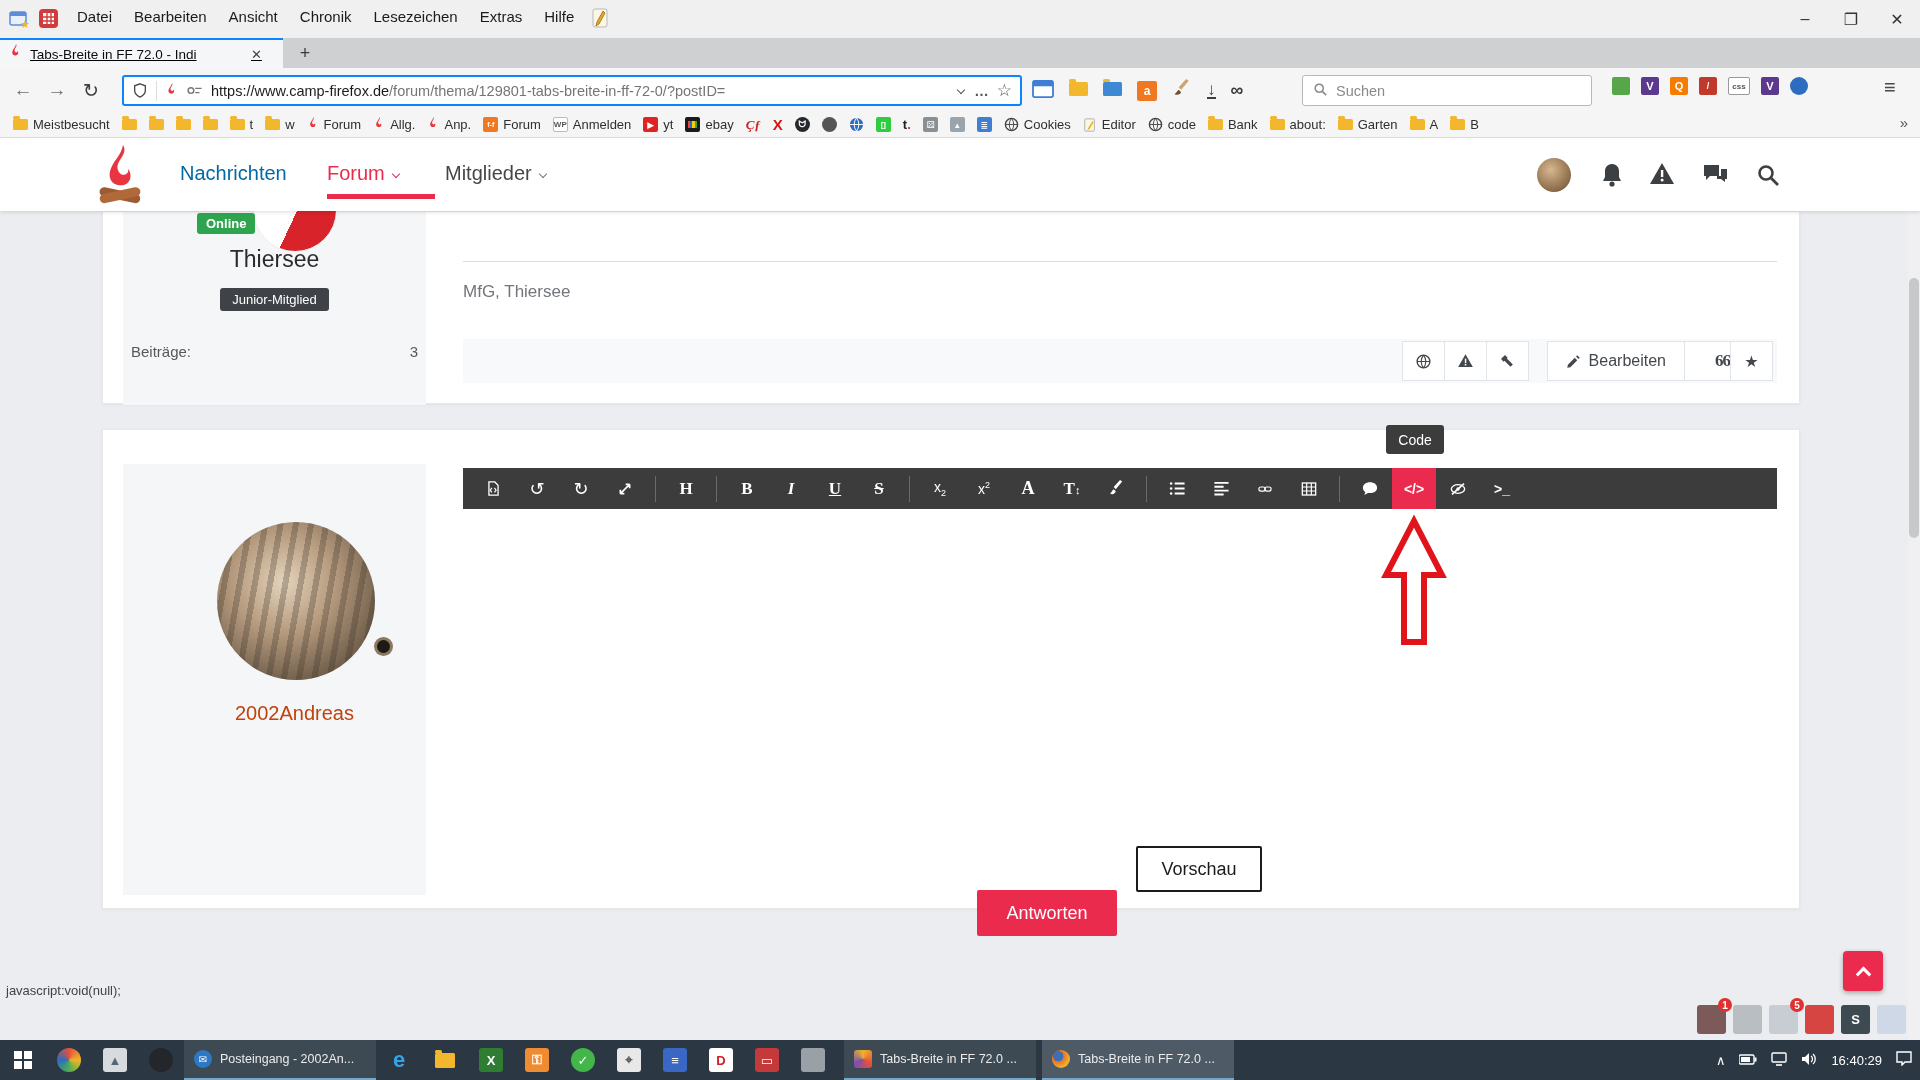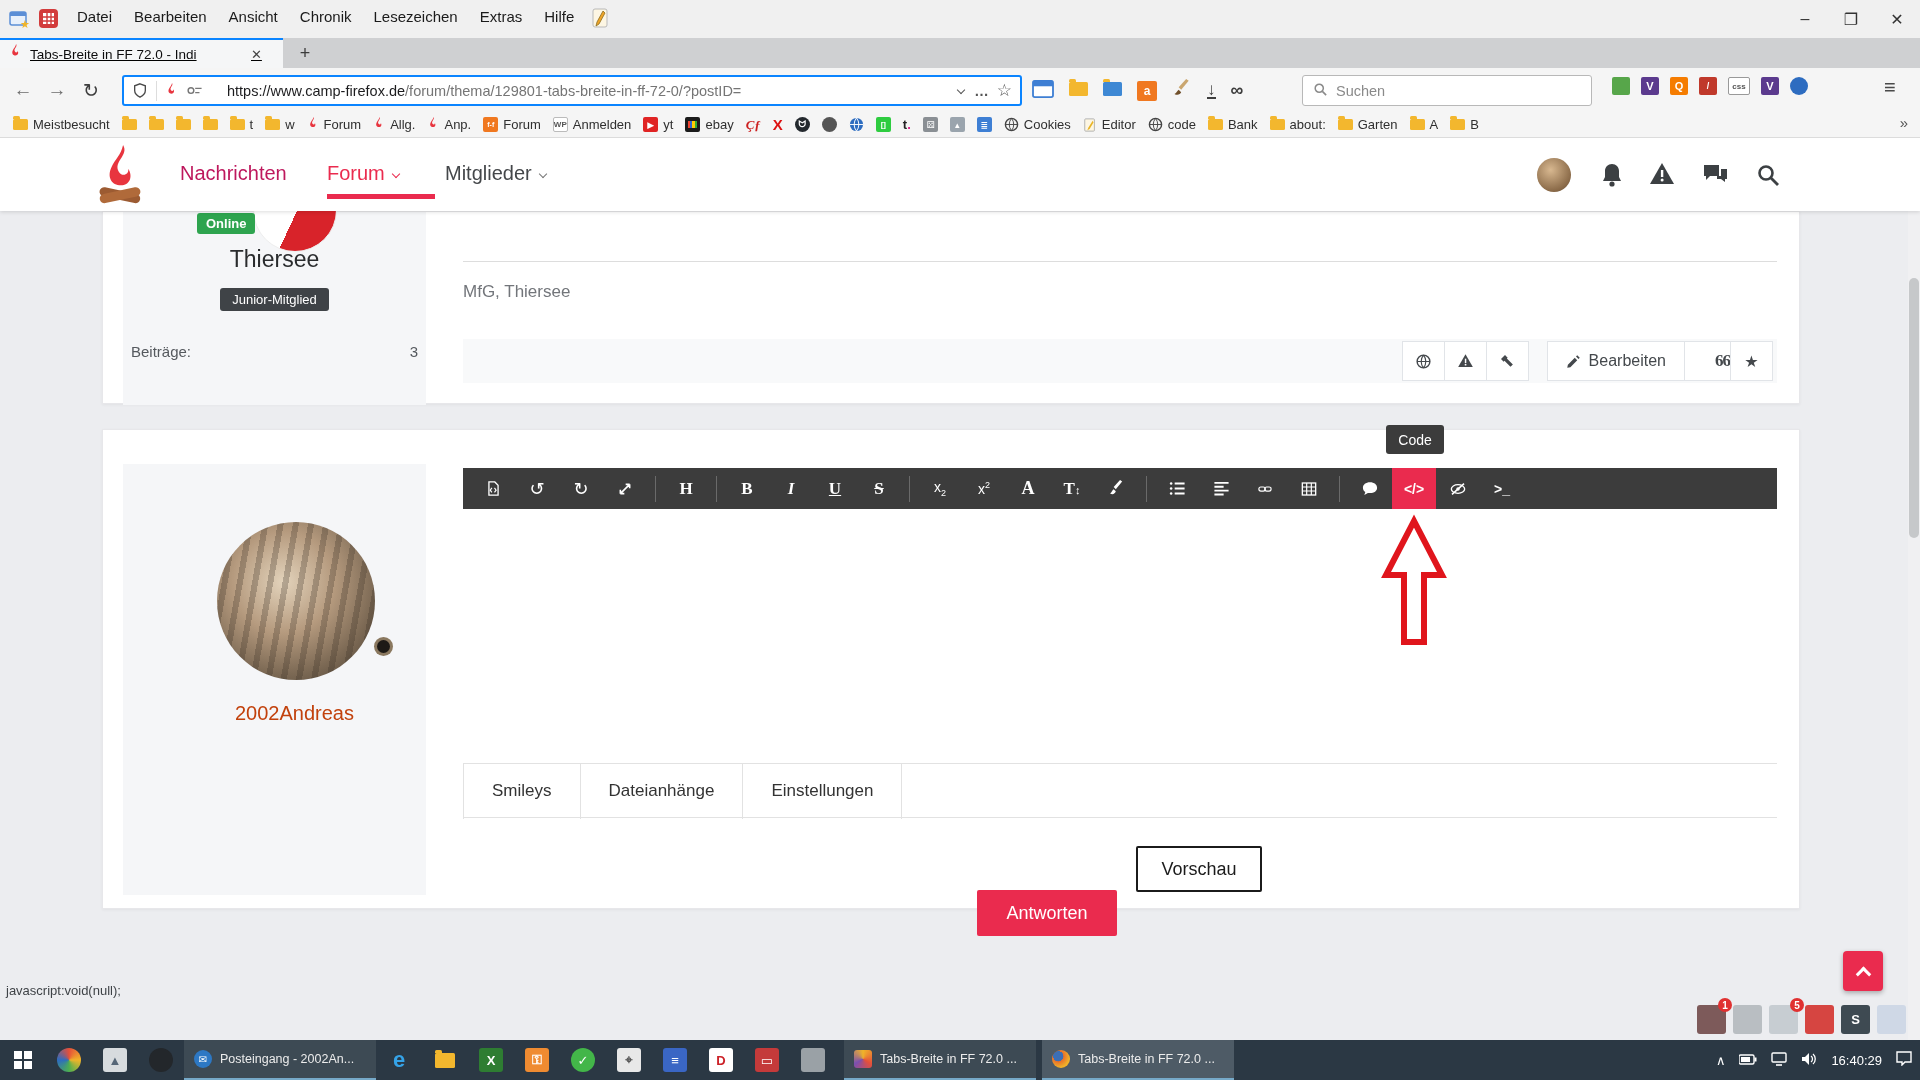--- a/index.html
+++ b/index.html
@@ -26,21 +26,21 @@
   #tab-close { font-size:13px; color:#444; padding:0 4px; }
   #new-tab { position:absolute; left:292px; top:3px; width:26px; height:25px; font-size:18px;
     color:#3b3b3b; display:flex; align-items:center; justify-content:center; }
 
   #navbar { position:absolute; left:0; top:68px; width:1920px; height:44px; background:#f5f5f5;
     display:flex; align-items:center; }
   .navarrow { font-size:19px; color:#6b6b6b; width:34px; text-align:center; }
   #urlbar { position:absolute; left:122px; top:7px; width:900px; height:31px; background:#fff;
     border:2px solid #0a84ff; border-radius:3px; display:flex; align-items:center; padding:0 8px;
     gap:8px; font-size:14.5px; }
-  #url-text { white-space:nowrap; overflow:hidden; flex:1;margin-left:16px; }
+  #url-text { white-space:nowrap; overflow:hidden; flex:1; }
   #url-text .sec { color:#1c1c1e; } #url-text .pth { color:#757575; }
   .urlico { display:inline-flex; }
   #nav-addons { position:absolute; left:1032px; top:7px; height:31px; display:flex; gap:15px;
     align-items:center; }
   #searchbox { position:absolute; left:1302px; top:7px; width:290px; height:31px; background:#fff;
     border:1px solid #b8b8b8; border-radius:3px; display:flex; align-items:center; gap:8px;
     padding:0 10px; color:#8a8a8a; font-size:14.5px; }
   #ext-icons { position:absolute; left:1612px; top:9px; display:flex; gap:11px; align-items:center; }
   #hamburger { position:absolute; left:1884px; top:8px; font-size:20px; color:#4a4a4a; }
 
@@ -54,21 +54,21 @@
     background:#f3b72e; border-radius:1.5px 1.5px 0 0; }
   .sqico { display:inline-flex; width:15px; height:15px; border-radius:2px; align-items:center;
     justify-content:center; font-size:9px; font-weight:bold; color:#fff; }
   #bm-overflow { position:absolute; right:12px; top:2px; font-size:15px; color:#555; }
 
   
   #viewport { position:absolute; left:0; top:138px; width:1920px; height:902px; background:#ecedf0;
     overflow:hidden; }
   #pg-header { position:absolute; left:0; top:0; width:1920px; height:73px; background:#fff;
     box-shadow:0 1px 4px rgba(0,0,0,.14); z-index:5; }
-  .pgnav { position:absolute; top:24px; font-size:20px; color:#be185d; }
+  .pgnav { position:absolute; top:24px; font-size:20px; color:#0369a1; }
   .chv { display:inline-block; width:8px; height:8px; border-right:2px solid currentColor;
     border-bottom:2px solid currentColor; transform:rotate(45deg); vertical-align:3px; margin-left:8px; }
   .chv-sm { width:6px; height:6px; border-width:1.5px; }
   #forum-underline { position:absolute; left:327px; top:56px; width:108px; height:5px; }
   .hdrico { position:absolute; top:22px; color:#3c4043; }
 
   .card { position:absolute; left:102px; width:1698px; background:#fff; border:1px solid #e7e7ea;
     box-shadow:0 1px 3px rgba(0,0,0,.05); }
   .usercol { position:absolute; background:#f5f6f8; }
 
@@ -606,25 +606,20 @@
             <span style="font-weight:bold;font-size:14px;">&gt;_</span>
           </span>
         </div>
       <div id="tooltip-code">Code</div>
 
 
       <svg class="abs" style="left:1275px;top:83px;z-index:3;" width="72" height="132" viewBox="0 0 72 132">
         <path d="M26 129V62H8L36 8l28 54H46v67z" fill="#fff" stroke="#e0151c" stroke-width="6"></path>
       </svg>
 
-      <div id="ed-tabs">
-        <span class="edtab">Smileys</span>
-        <span class="edtab">Dateianhänge</span>
-        <span class="edtab">Einstellungen</span>
-      </div>
 
       <button id="btn-antworten" style="background: rgb(234, 43, 78); margin-top: 44px;">Antworten</button>
       <button id="btn-vorschau">Vorschau</button>
     </div>
 
     <div id="scrolltop" style="background: rgb(234, 43, 78);">
         <span class="chv-up"></span>
       </div>
     <div id="statusbar">javascript:void(null);</div>
 

